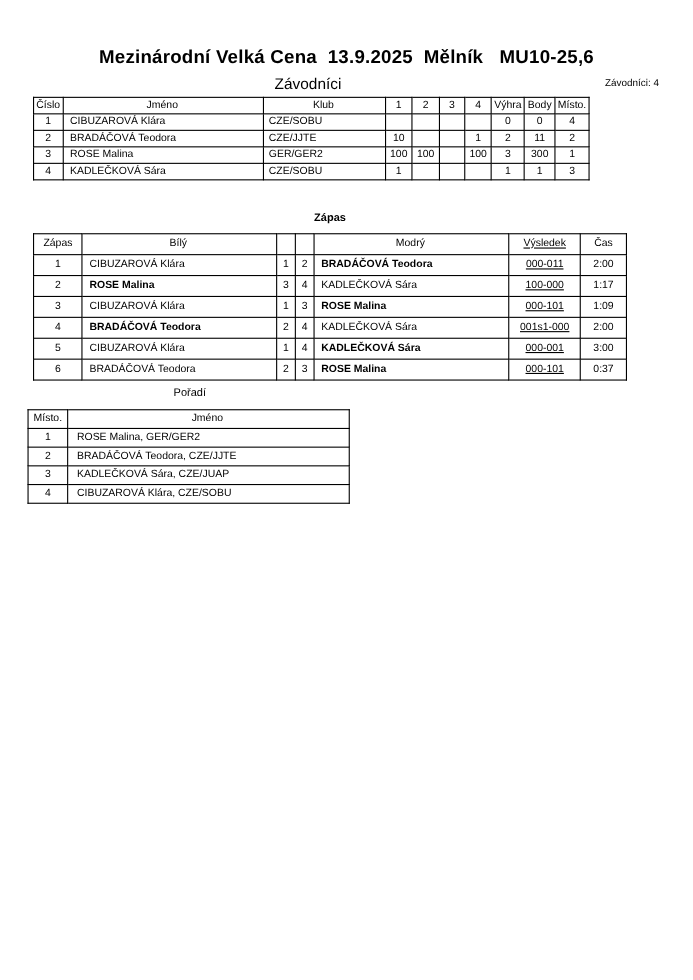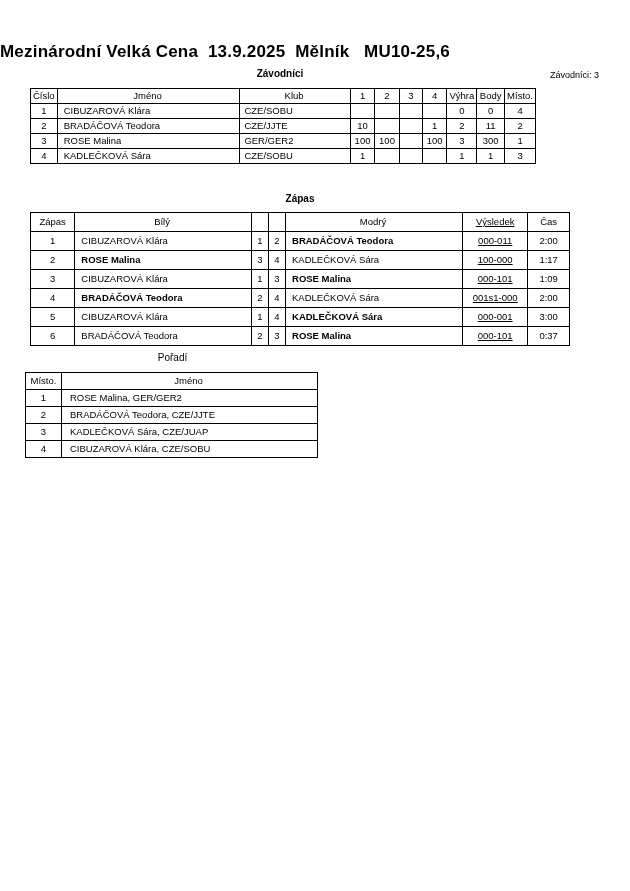--- a/index.html
+++ b/index.html
@@ -18,34 +18,34 @@
   .page {
     position: relative;
     width: 630px;
     height: 891px;
   }
   .title {
     position: absolute;
     left: 0;
     top: 42px;
     width: 630px;
-    text-align: left;
+    text-align: center;
     font-size: 17px;
     font-weight: bold;
     letter-spacing: 0.2px;
     white-space: pre;
   }
   .subtitle-racers {
     position: absolute;
     left: 0;
     top: 68px;
     width: 560px;
     text-align: center;
-    font-size: 10px;
-    font-weight: bold;
+    font-size: 14px;
+    font-weight: normal;
   }
   .racers-count {
     position: absolute;
     right: 31px;
     top: 70px;
     font-size: 9px;
     text-align: right;
   }
   table {
     border-collapse: collapse;
@@ -137,21 +137,21 @@
   #order-table td.o-name { width: 257px; text-align: left; padding-left: 8px; }
   #order-table .hdr td.o-name { text-align: center; padding-left: 0; }
 </style>
 </head>
 <body>
 
 <div class="page">
 
   <div class="title">Mezinárodní Velká Cena  13.9.2025  Mělník   MU10-25,6</div>
   <div class="subtitle-racers">Závodníci</div>
-  <div class="racers-count">Závodníci: 3</div>
+  <div class="racers-count">Závodníci: 4</div>
 
   <table id="racers-table">
     <tbody>
       <tr class="hdr">
         <td class="c-num">Číslo</td>
         <td class="c-name">Jméno</td>
         <td class="c-club">Klub</td>
         <td class="c-r">1</td>
         <td class="c-r">2</td>
         <td class="c-r">3</td>

